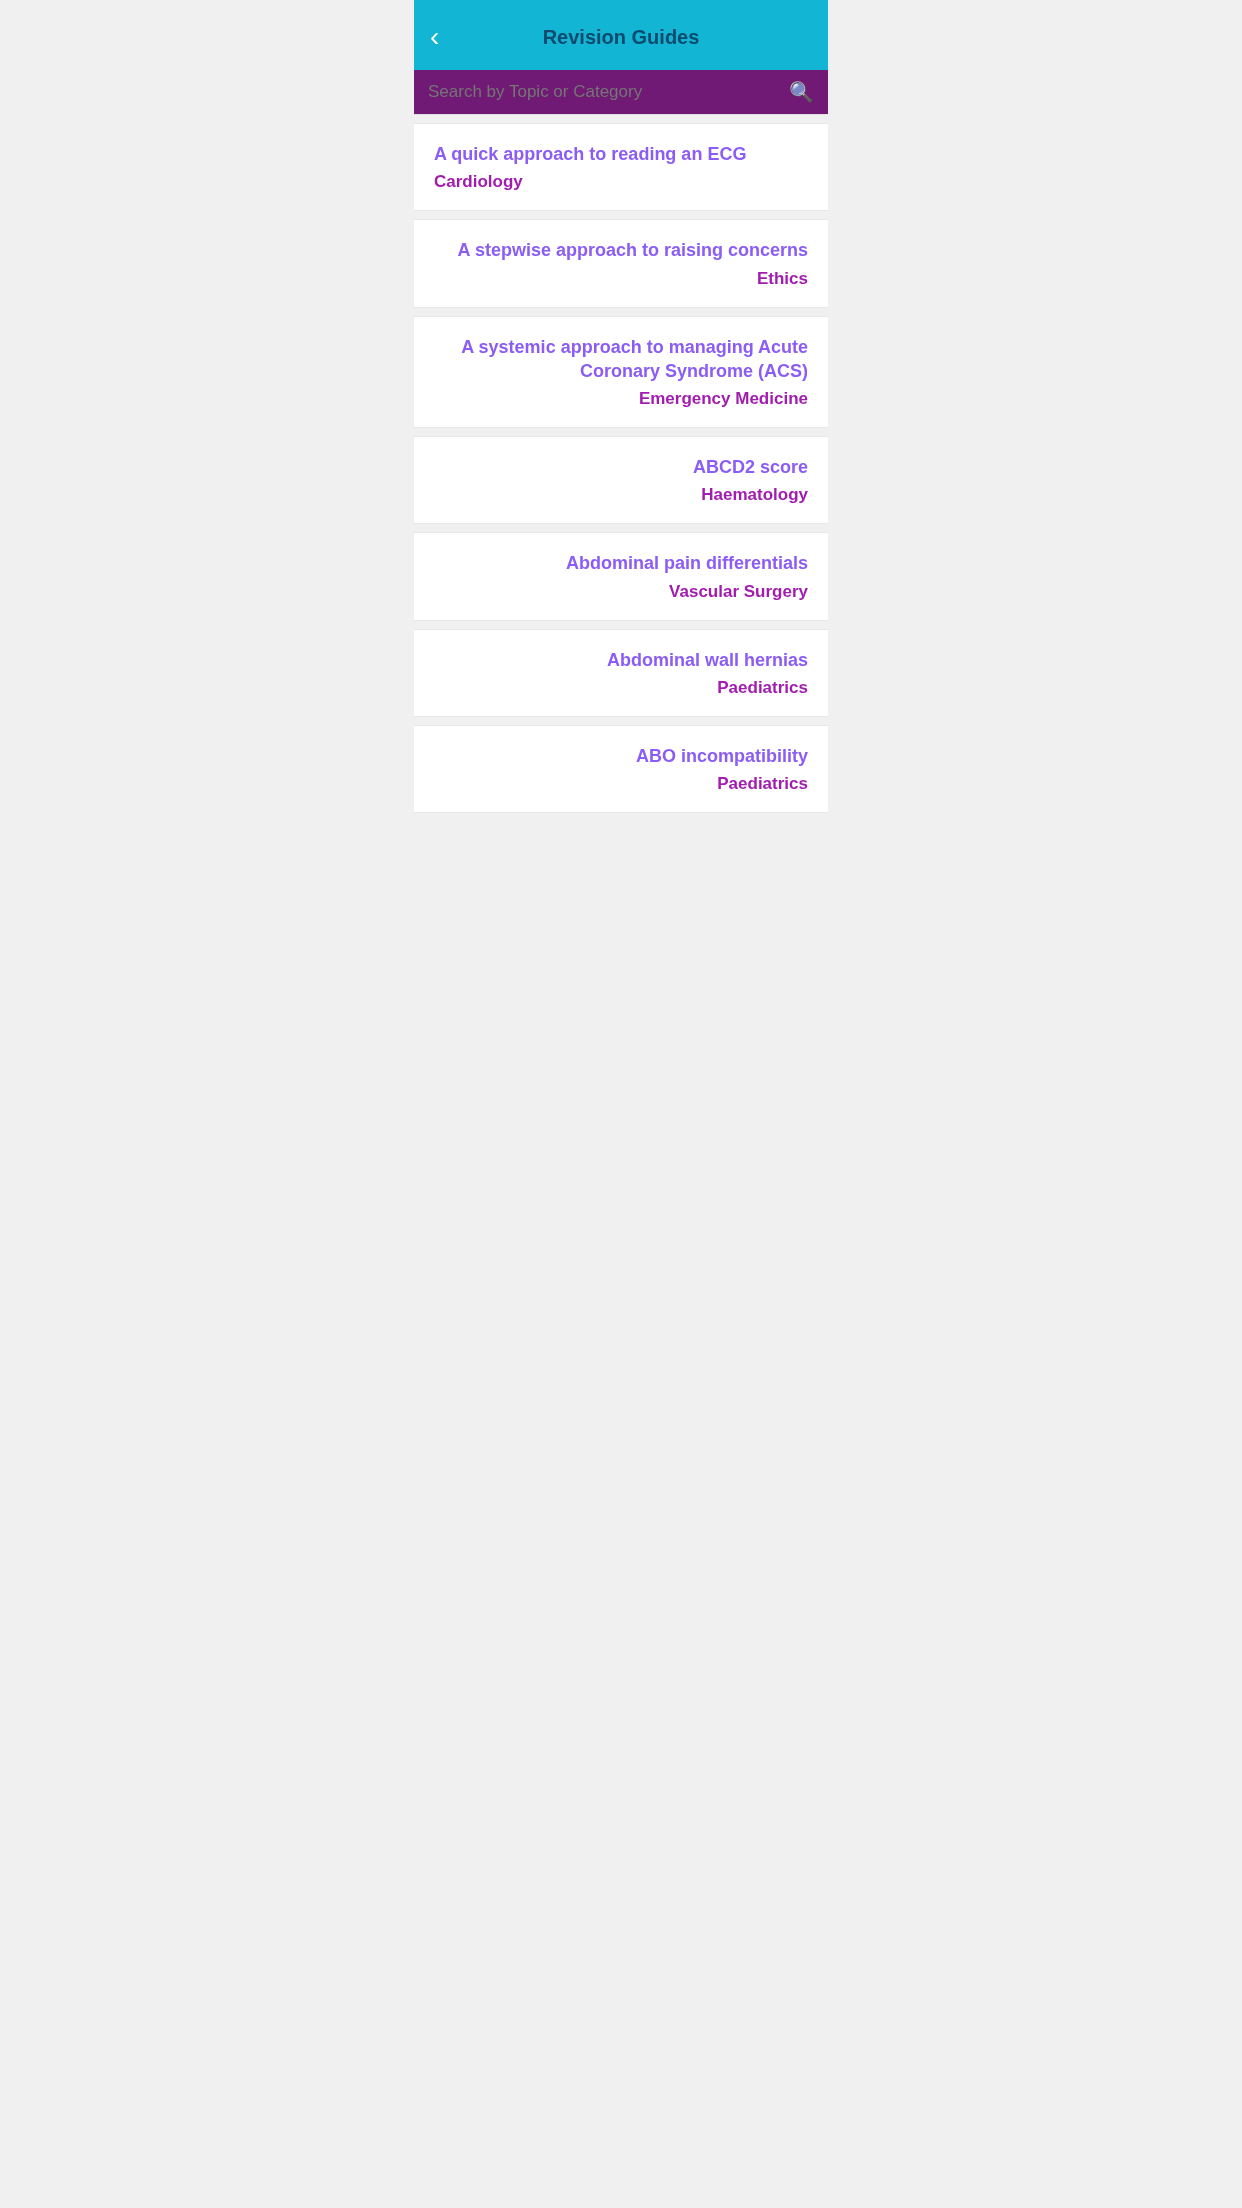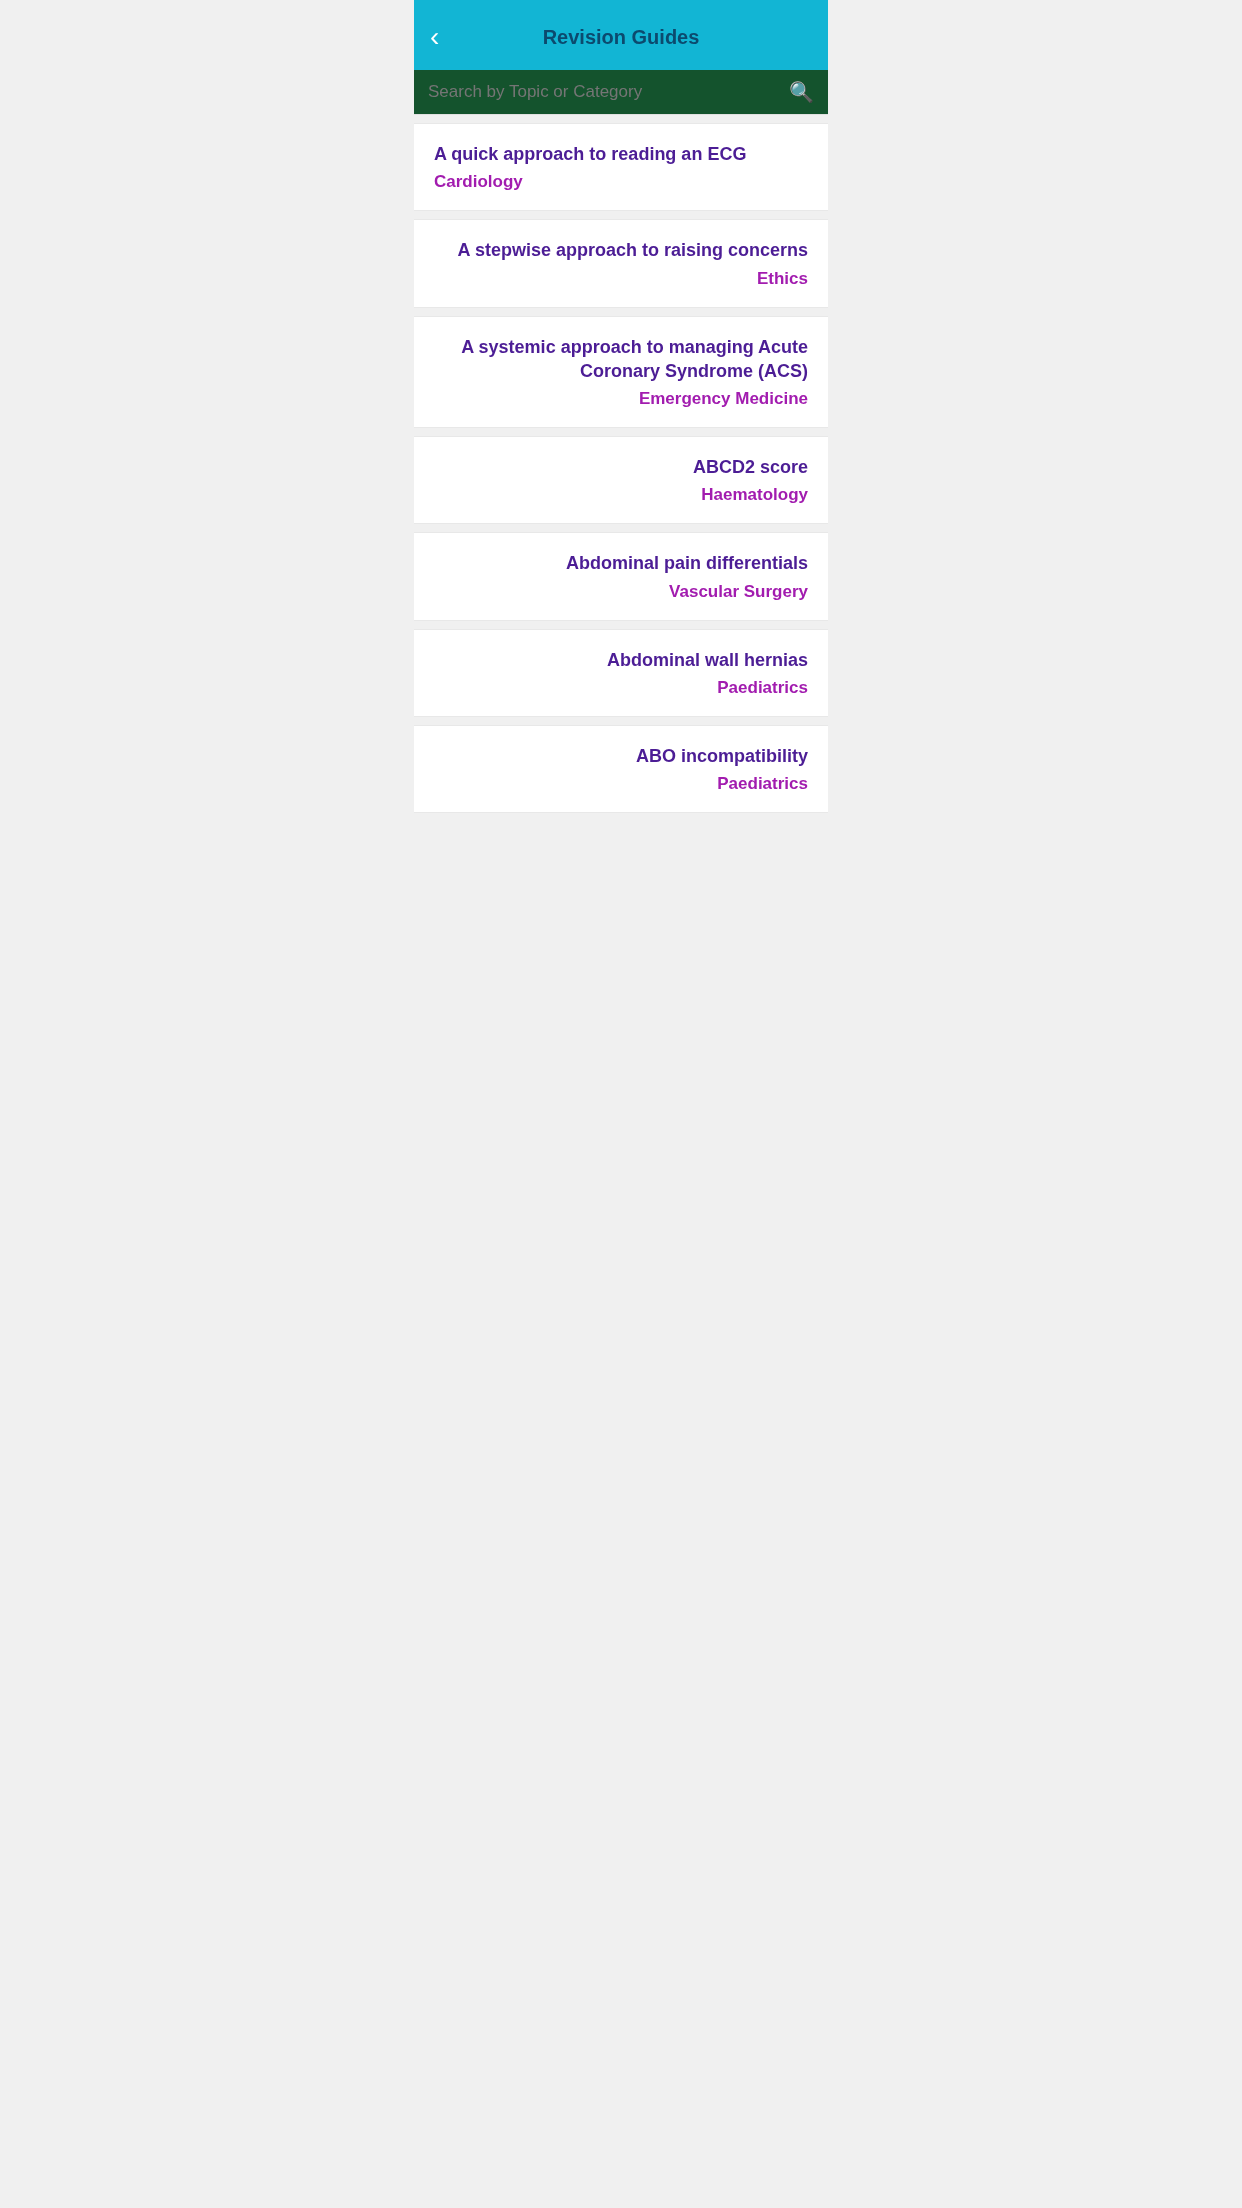--- a/index.html
+++ b/index.html
@@ -38,21 +38,21 @@
     }
 
     .header-title {
       color: #0c4a6e;
       font-size: 20px;
       font-weight: 700;
       text-align: center;
     }
 
     .search-bar {
-      background: #14532d;
+      background: #701a75;
       padding: 10px 14px;
       display: flex;
       align-items: center;
       border-bottom: 1px solid #e0e0e0;
     }
 
     .search-input {
       flex: 1;
       border: none;
       outline: none;
@@ -81,21 +81,21 @@
     }
 
     .list-item + .list-item {
       margin-top: 8px;
       text-align: right;
     }
 
     .item-title {
       font-size: 18px;
       font-weight: 700;
-      color: #4c1d95;
+      color: #8b5cf6;
       line-height: 1.35;
       margin-bottom: 6px;
     }
 
     .item-category {
       font-size: 17px;
       font-weight: 600;
       color: #a21caf;
     }
   </style>

